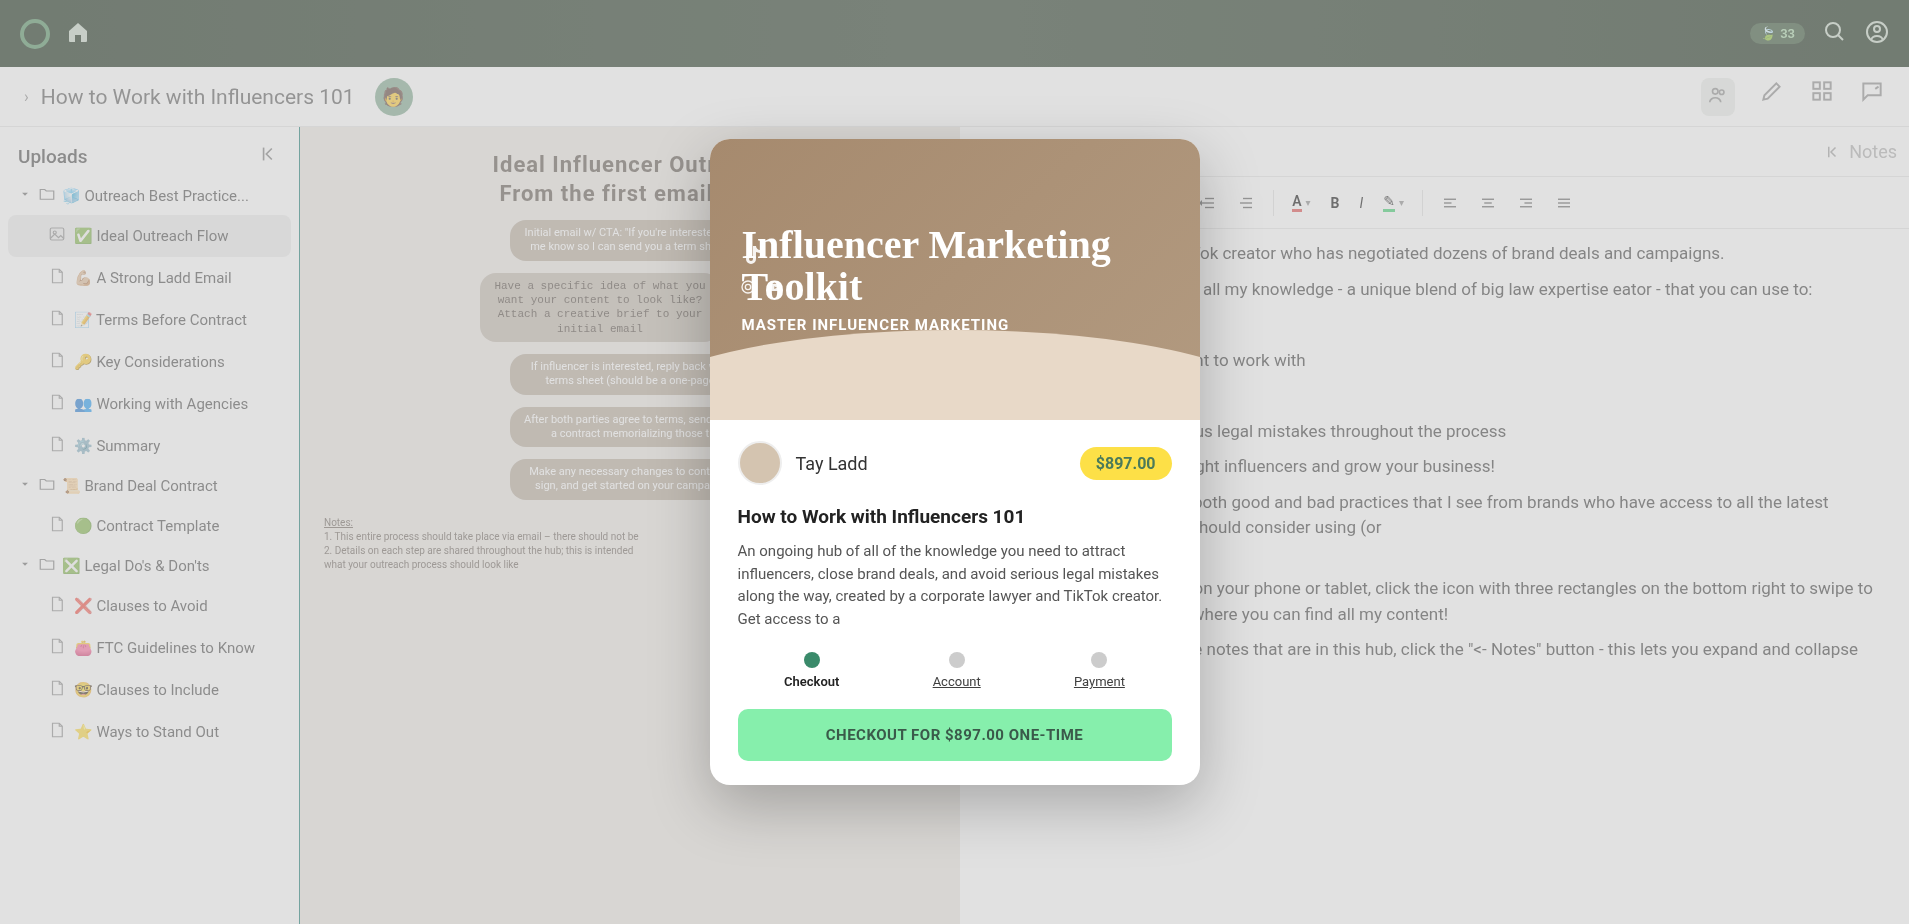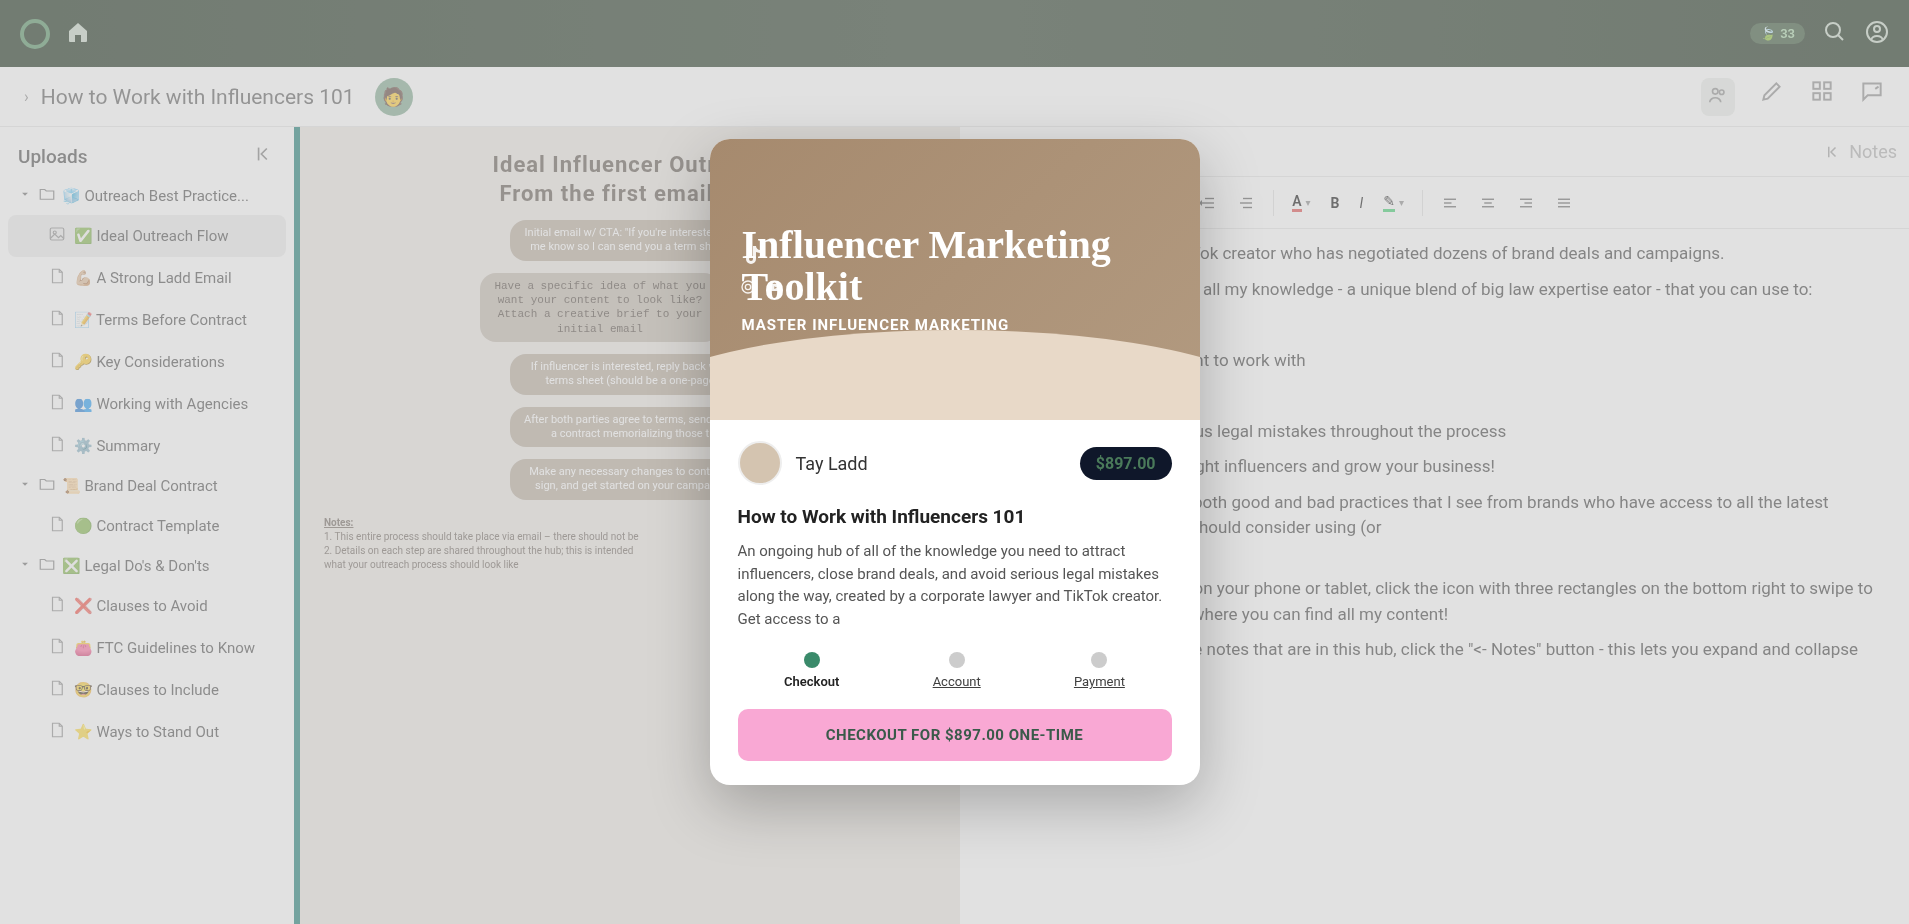--- a/index.html
+++ b/index.html
@@ -20,40 +20,40 @@
 .avatar-sm { width: 38px; height: 38px; border-radius: 50%; background: #7aa58a; display: flex; align-items: center; justify-content: center; font-size: 18px; color: #fff; margin-left: 8px; overflow: hidden; }
 .breadcrumb-right { margin-left: auto; display: flex; gap: 24px; }
 .breadcrumb-right .ico svg { width: 26px; height: 26px; stroke: #888; fill: none; stroke-width: 1.8; }
 .breadcrumb-right .ico.highlight { background: #e8ece8; padding: 6px; border-radius: 8px; }
 .breadcrumb-right .ico.highlight svg { width: 22px; height: 22px; }
 
 
 .main { display: flex; height: calc(100% - 127px); position: relative; }
 
 
-.sidebar { width: 300px; background: #fff; border-right: 6px solid #0f766e; padding: 16px 8px; overflow-y: auto; }
+.sidebar { width: 300px; background: #fff; border-right: 1px solid #0f766e; padding: 16px 8px; overflow-y: auto; }
 .sidebar-header { display: flex; justify-content: space-between; align-items: center; padding: 0 10px 8px; }
 .sidebar-title { font-size: 19px; color: #444; font-weight: 500; }
 .collapse-ico svg { width: 22px; height: 22px; stroke: #777; fill: none; stroke-width: 1.8; }
 .folder { display: flex; align-items: center; gap: 6px; padding: 8px 10px; font-size: 15px; color: #444; cursor: pointer; border-radius: 8px; }
 .folder .chev svg { width: 14px; height: 14px; fill: #666; }
 .folder .folder-ico svg { width: 18px; height: 18px; stroke: #777; fill: none; stroke-width: 1.6; }
 .file { display: flex; align-items: center; gap: 8px; padding: 10px 12px 10px 40px; font-size: 15px; color: #444; cursor: pointer; border-radius: 8px; }
 .file.active { background: #ececec; }
 .file-ico svg { width: 18px; height: 18px; stroke: #888; fill: none; stroke-width: 1.6; flex-shrink: 0; }
 .file-ico.img svg { stroke: #888; }
 
 
 .content { flex: 1; display: flex; background: #f0f0f0; position: relative; }
 .flowchart-pane { width: 660px; background: #eae6e0; padding: 24px; position: relative; }
 .flowchart-title { text-align: center; font-size: 22px; font-weight: 700; color: #5a5048; letter-spacing: 1px; line-height: 1.3; font-family: Georgia, serif; }
 .flow-node { background: #b5a898; color: #fff; font-size: 11px; padding: 6px 12px; border-radius: 16px; text-align: center; margin: 12px auto; max-width: 240px; line-height: 1.3; }
 .flow-node.alt { background: #bfb5a8; color: #4a4038; }
 .flow-notes { font-size: 10px; color: #6a6058; margin-top: 16px; line-height: 1.4; }
-.flow-notes-title { font-weight: 700; text-decoration: underline; }
+.flow-notes-title { font-weight: 400; text-decoration: underline; }
 
 .editor-pane { flex: 1; background: #fff; position: relative; display: flex; flex-direction: column; }
 .editor-toolbar { height: 50px; border-bottom: 1px solid #e5e5e5; display: flex; align-items: center; padding: 0 12px; gap: 6px; justify-content: flex-end; }
 .tb-item { font-size: 15px; color: #444; padding: 4px 8px; cursor: pointer; }
 .editor-toolbar2 { height: 52px; border-bottom: 1px solid #e5e5e5; display: flex; align-items: center; padding: 0 10px; gap: 4px; justify-content: flex-start; }
 .tb-sep { width: 1px; height: 26px; background: #ddd; margin: 0 6px; }
 .tb-btn { padding: 6px 8px; border-radius: 6px; cursor: pointer; display: flex; align-items: center; gap: 4px; font-size: 14px; }
 .tb-btn svg { width: 18px; height: 18px; stroke: #555; fill: none; stroke-width: 1.8; }
 .tb-btn.smart { border: 1px solid #ccc; padding: 6px 12px; }
 .tb-chev { font-size: 10px; color: #888; }
@@ -69,30 +69,30 @@
 .modal-hero { height: 280px; background: linear-gradient(135deg, #a68a6e 0%, #b29a80 100%); position: relative; padding: 40px 32px; display: flex; flex-direction: column; justify-content: center; }
 .modal-hero-curve { position: absolute; bottom: -1px; left: 0; right: 0; height: 90px; background: #e8d9c8; border-radius: 60% 60% 0 0 / 100% 100% 0 0; transform: scaleX(1.3); }
 .modal-hero-title { font-family: Georgia, serif; font-size: 40px; font-weight: 600; color: #fff; line-height: 1.05; z-index: 2; }
 .modal-hero-sub { font-size: 15px; font-weight: 700; color: #fff; letter-spacing: 1px; margin-top: 8px; z-index: 2; }
 .modal-hero-icons { position: absolute; left: 26px; top: 100px; z-index: 2; opacity: 0.9; }
 .modal-hero-icons svg { width: 24px; height: 24px; fill: #fff; margin: 4px; }
 .modal-body { padding: 22px 28px 24px; }
 .modal-author { display: flex; align-items: center; gap: 14px; margin-bottom: 20px; }
 .author-avatar { width: 44px; height: 44px; border-radius: 50%; background: #d4c4b0; border: 2px solid #eee; }
 .author-name { font-size: 18px; color: #333; flex: 1; }
-.price-badge { background: #0f172a; color: #4a7a5a; font-weight: 700; font-size: 16px; padding: 7px 16px; border-radius: 18px; }
+.price-badge { background: #fde047; color: #4a7a5a; font-weight: 700; font-size: 16px; padding: 7px 16px; border-radius: 18px; }
 .modal-title { font-size: 19px; font-weight: 700; color: #222; margin-bottom: 12px; }
 .modal-desc { font-size: 15px; color: #555; line-height: 1.5; margin-bottom: 22px; }
 .modal-steps { display: flex; justify-content: space-around; margin-bottom: 20px; }
 .step { display: flex; flex-direction: column; align-items: center; gap: 6px; font-size: 13px; }
 .step-dot { width: 16px; height: 16px; border-radius: 50%; background: #ccc; }
 .step.active .step-dot { background: #3a8a6a; }
 .step.active { color: #222; font-weight: 600; }
 .step:not(.active) { color: #404040; text-decoration: underline; }
-.checkout-btn { width: 100%; padding: 17px; background: #f9a8d4; border: none; border-radius: 10px; font-size: 15px; font-weight: 700; color: #3a5a4a; letter-spacing: 0.5px; cursor: pointer; }
+.checkout-btn { width: 100%; padding: 17px; background: #86efac; border: none; border-radius: 10px; font-size: 15px; font-weight: 700; color: #3a5a4a; letter-spacing: 0.5px; cursor: pointer; }
 </style>
 </head>
 <body>
 
 <div class="topbar">
   <div class="logo-ring"></div>
   <div class="home-icon">
     <svg viewBox="0 0 24 24">
         <path d="M3 11l9-8 9 8v10a1 1 0 01-1 1h-5v-7h-6v7H4a1 1 0 01-1-1z"></path>
       </svg>

